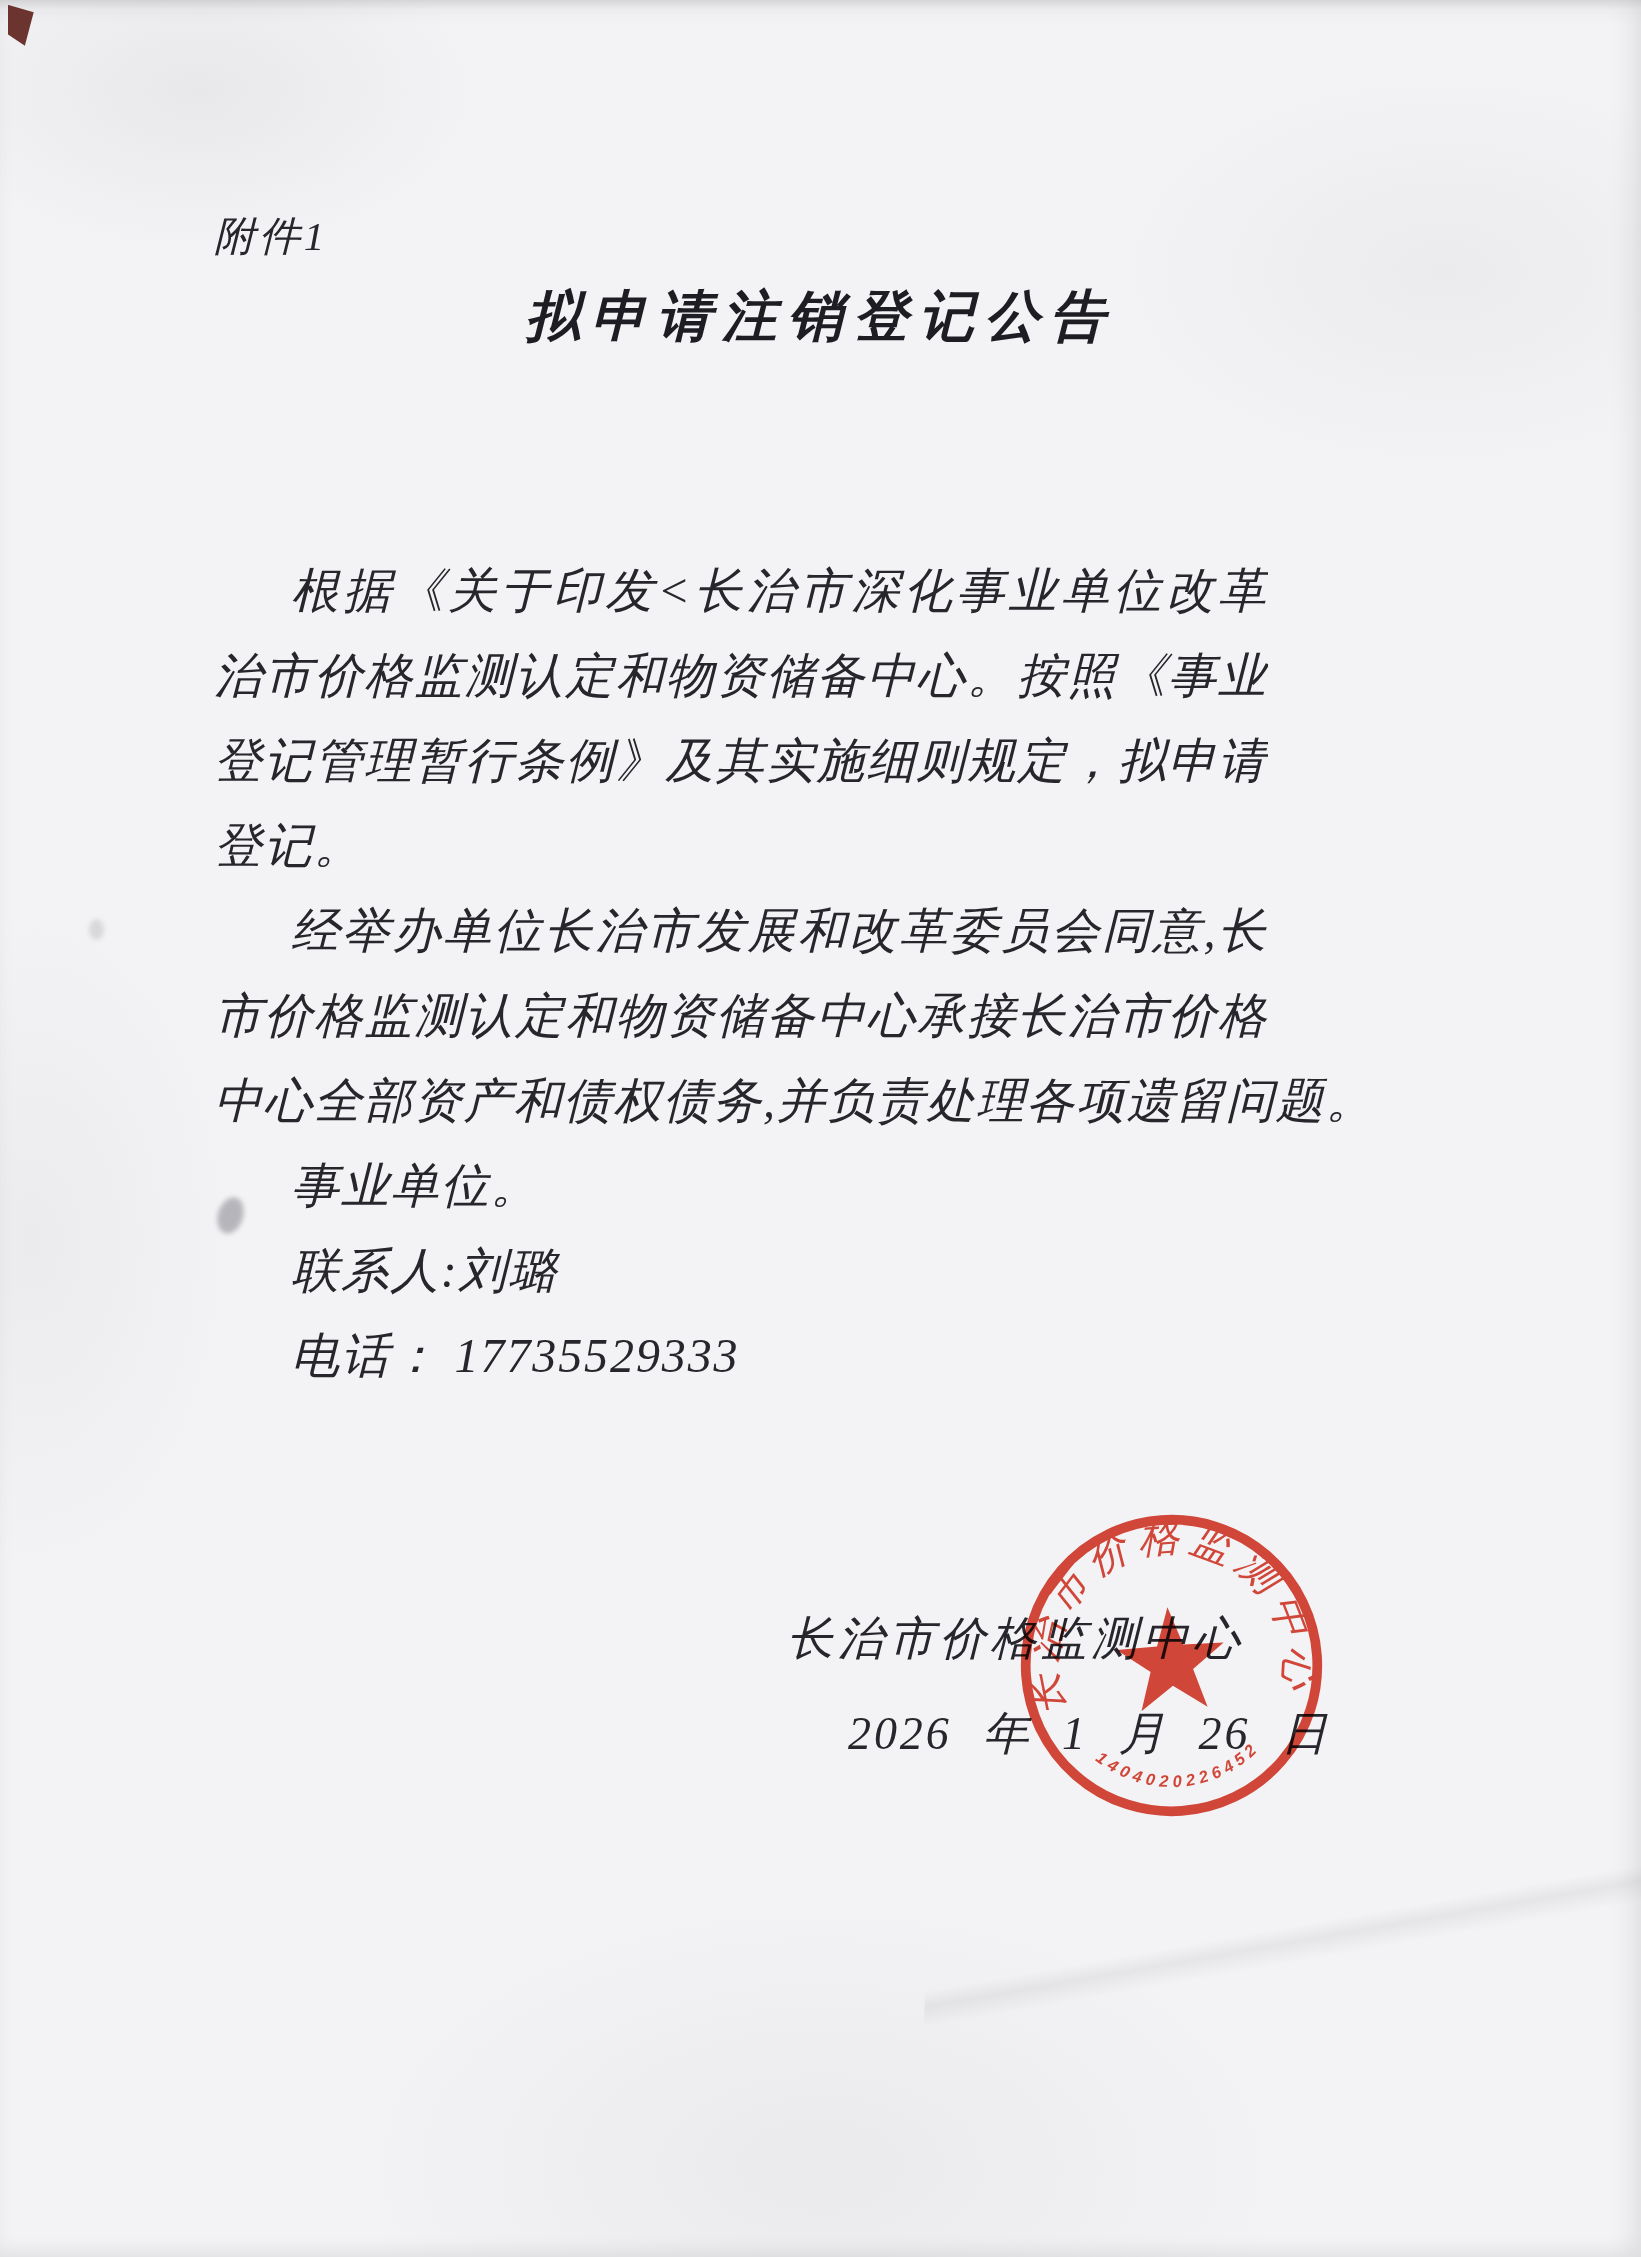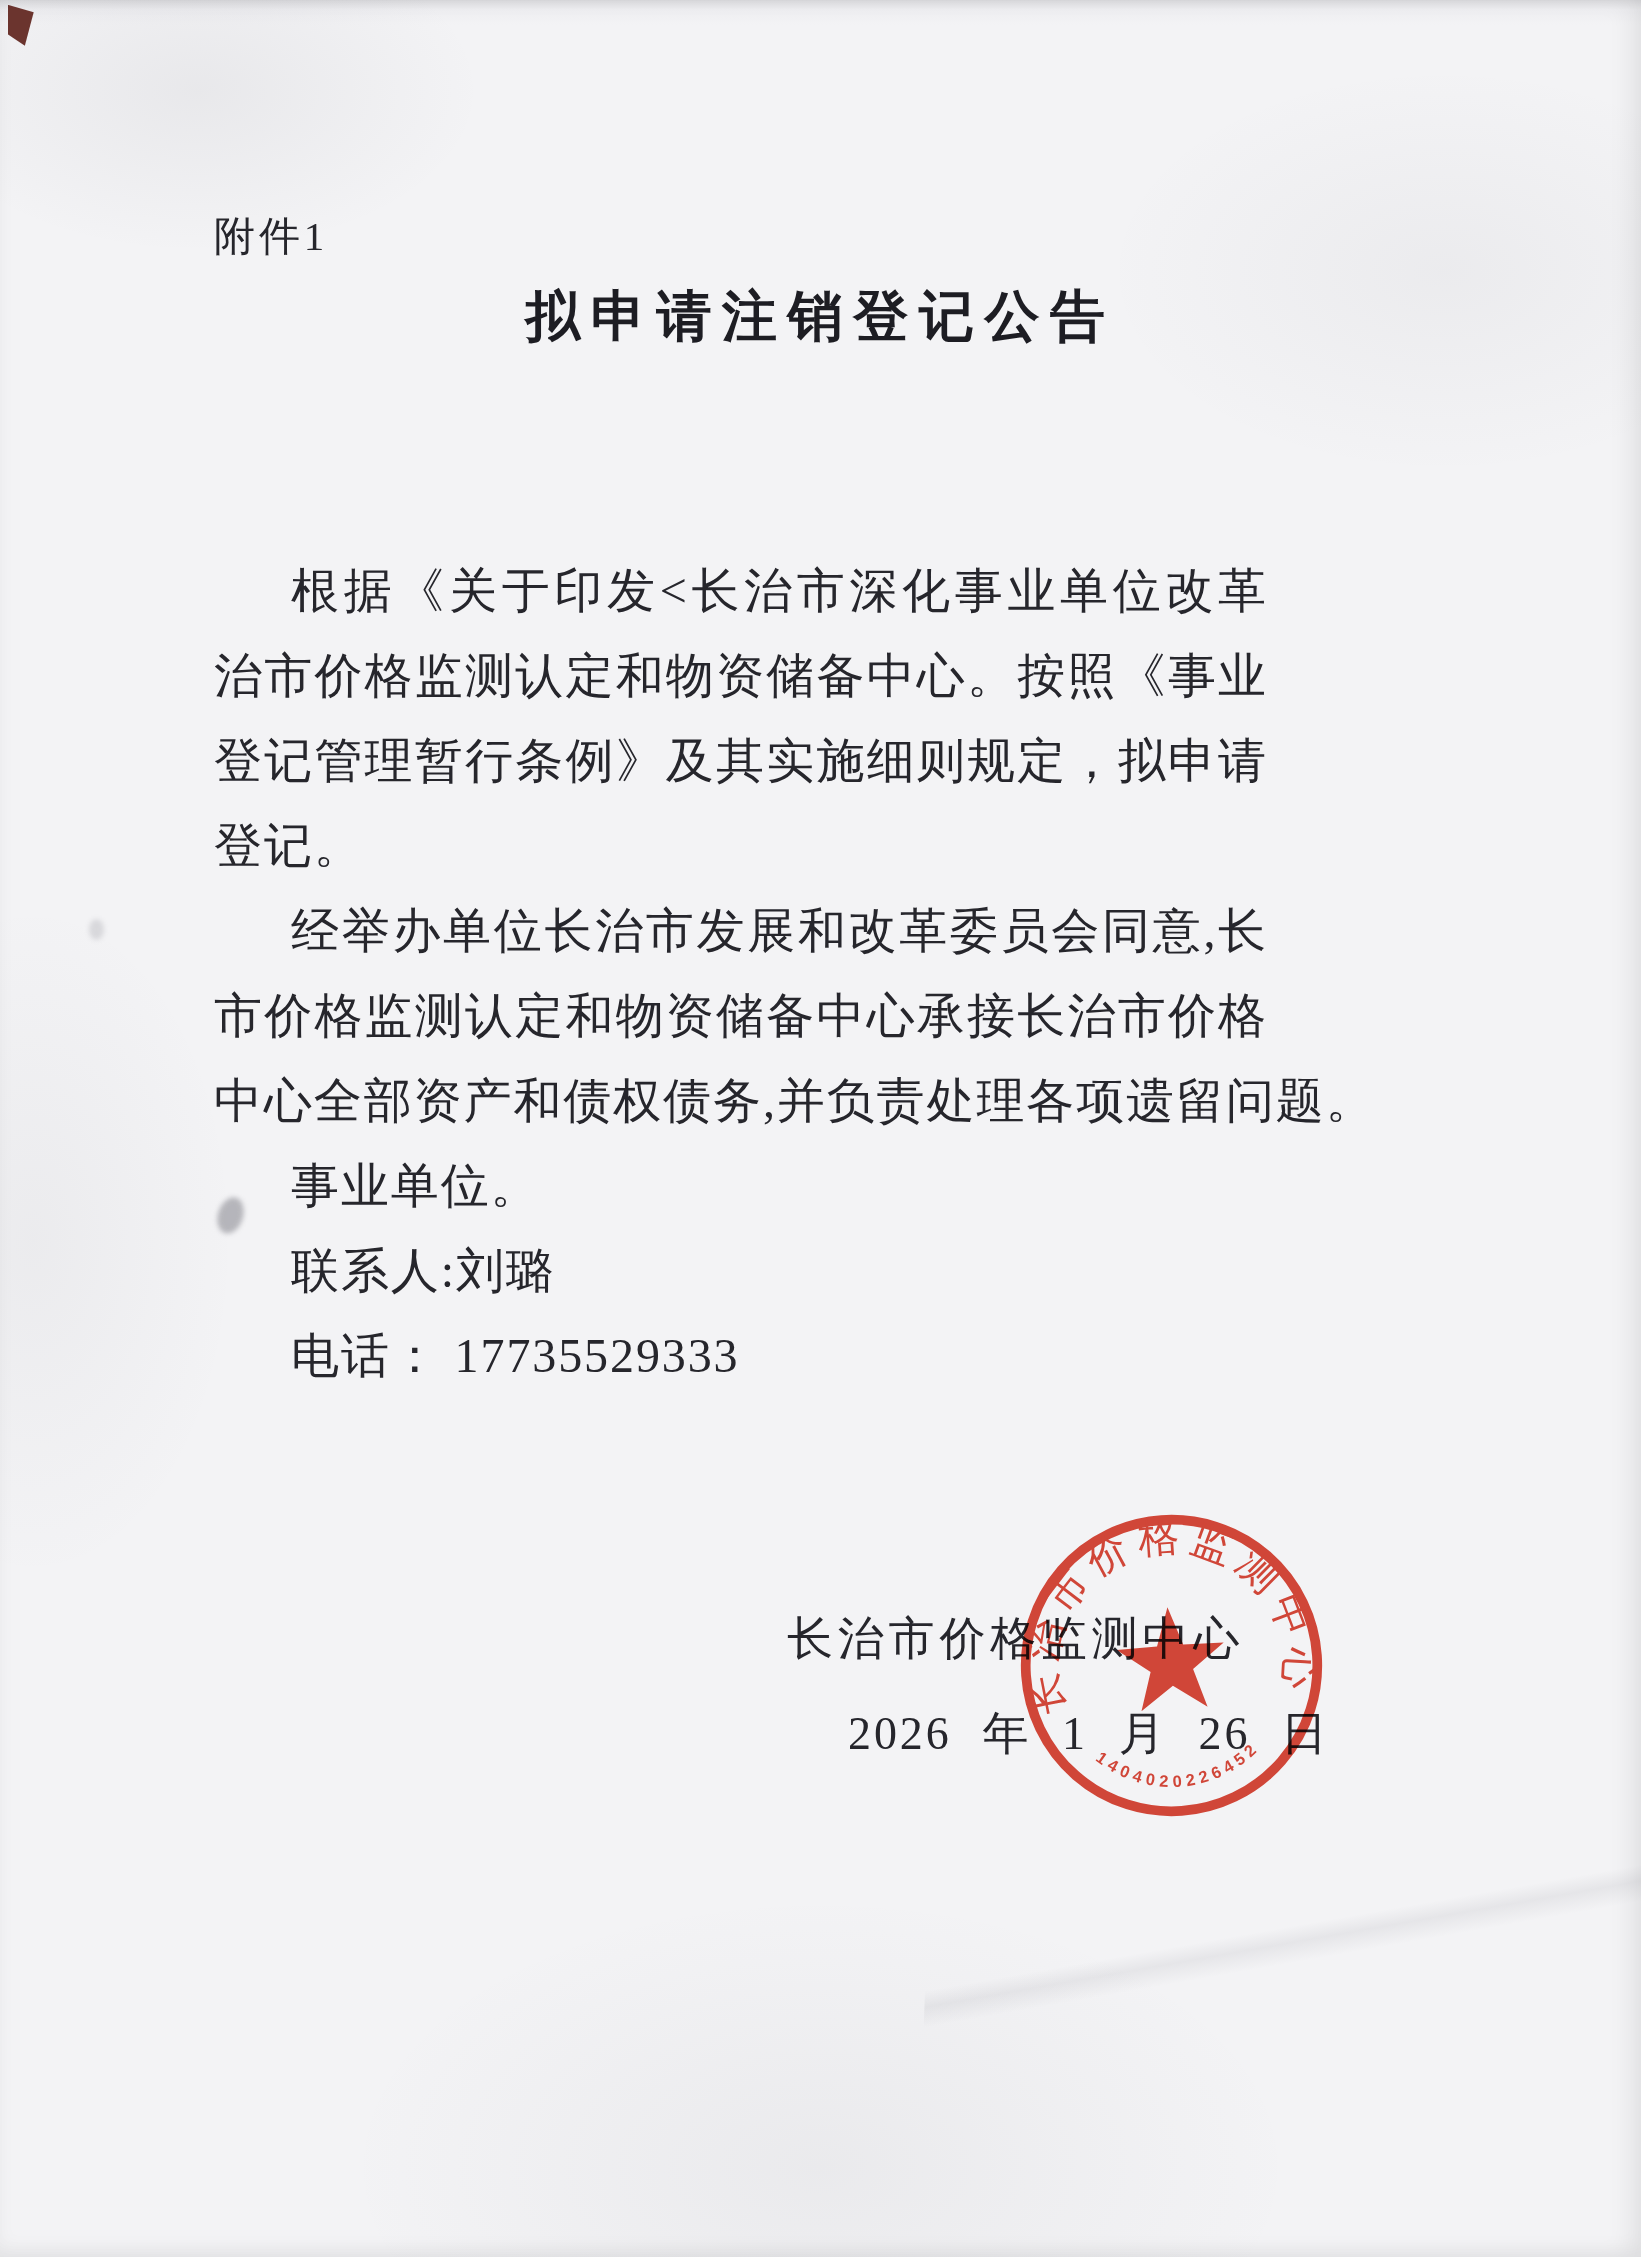--- a/index.html
+++ b/index.html
@@ -3,20 +3,21 @@
 <meta charset="utf-8">
 <style>
   html,body{margin:0;padding:0;background:#888;}
   .page{
     position:relative;width:1641px;height:2257px;overflow:hidden;
     color:#26262c;
     font-family:"Liberation Serif", serif;
     background:
       linear-gradient(180deg, #dcdcdf 0px, #eeeef1 9.7px, #f3f3f5 25px, #f3f3f5 100%);
     box-shadow: inset -13.5px 0 21px rgba(0,0,0,0.05), inset 0 -9.7px 17.4px rgba(0,0,0,0.04);
+    font-style: italic;
   }
   .page::before{
     content:"";position:absolute;inset:0;pointer-events:none;
     background:
       radial-gradient(ellipse 406px 232px at 12% 4%, rgba(90,90,100,0.07), transparent 70%),
       radial-gradient(ellipse 483px 290px at 88% 12%, rgba(90,90,100,0.05), transparent 70%),
       radial-gradient(ellipse 676px 386px at 50% 96%, rgba(90,90,100,0.06), transparent 70%),
       radial-gradient(ellipse 290px 483px at 2% 55%, rgba(90,90,100,0.05), transparent 70%);
   }
   .attachment{position:absolute;left:214px;top:209px;font-size:41px;letter-spacing:3.9px;}

